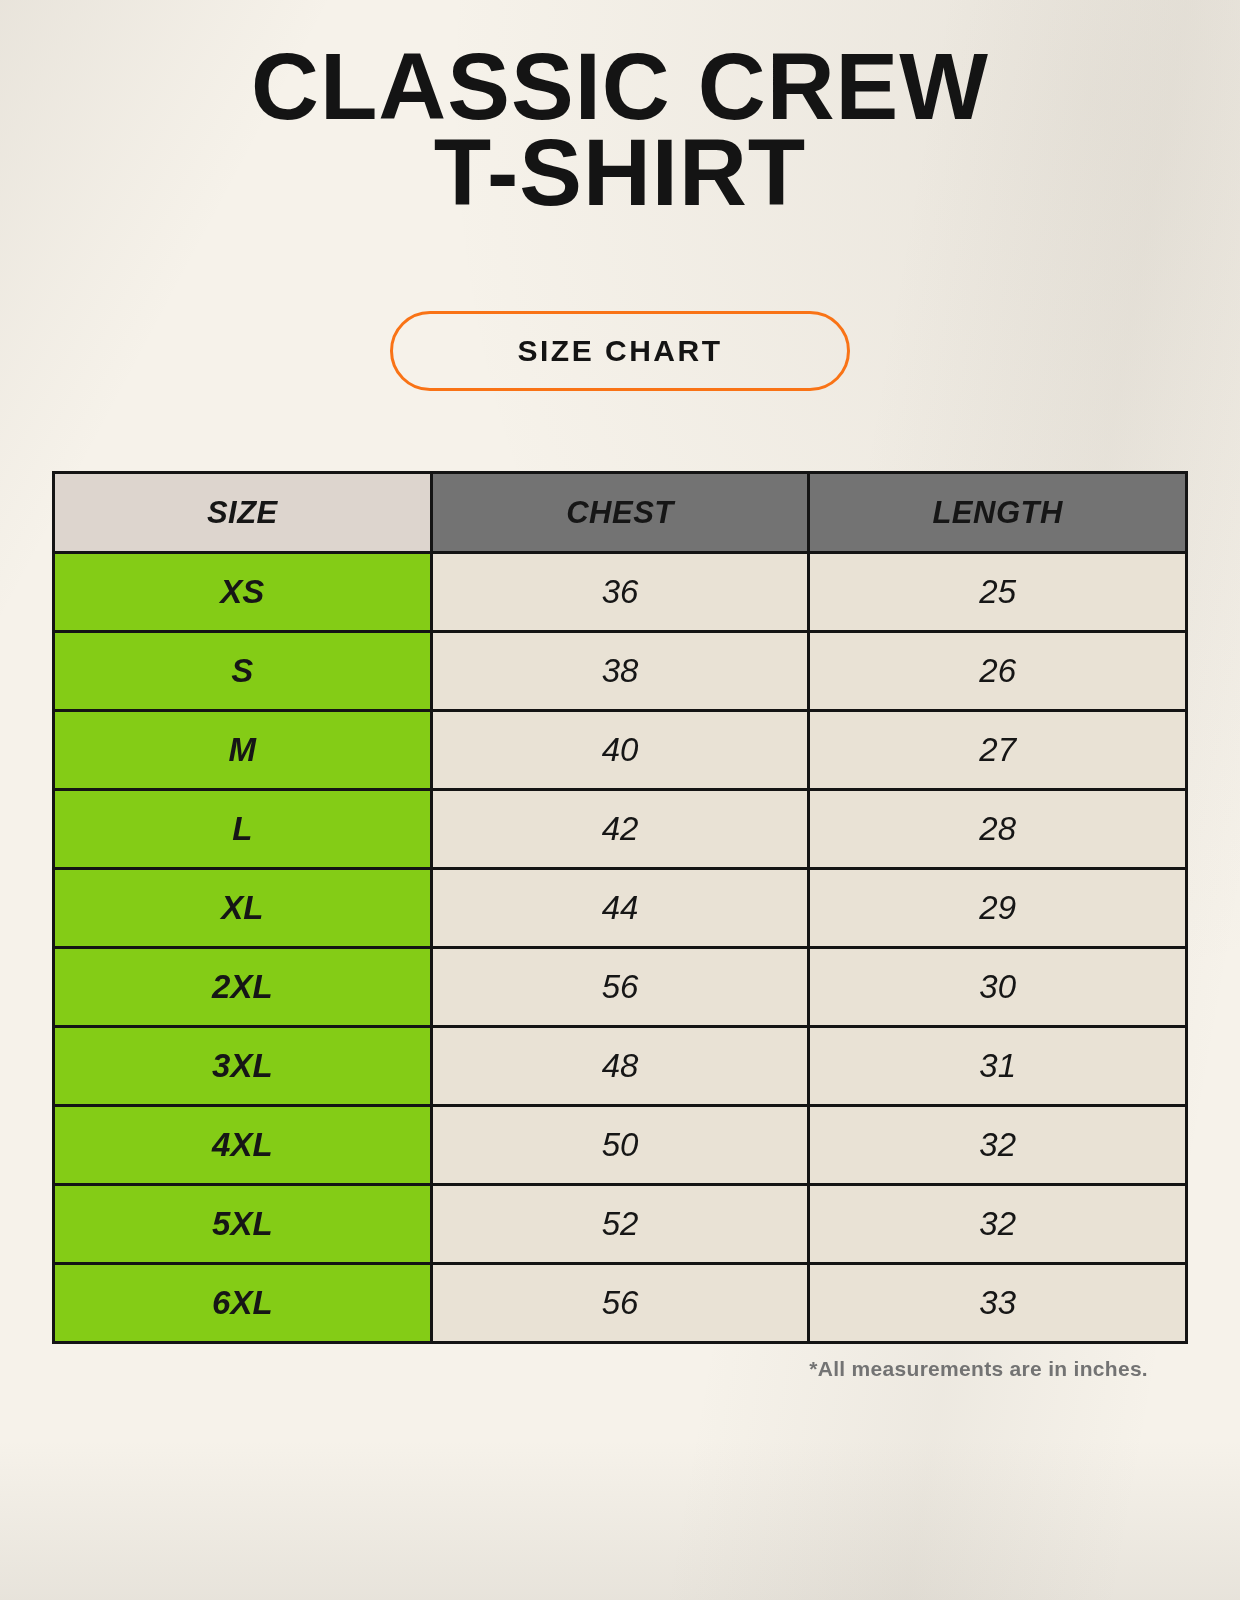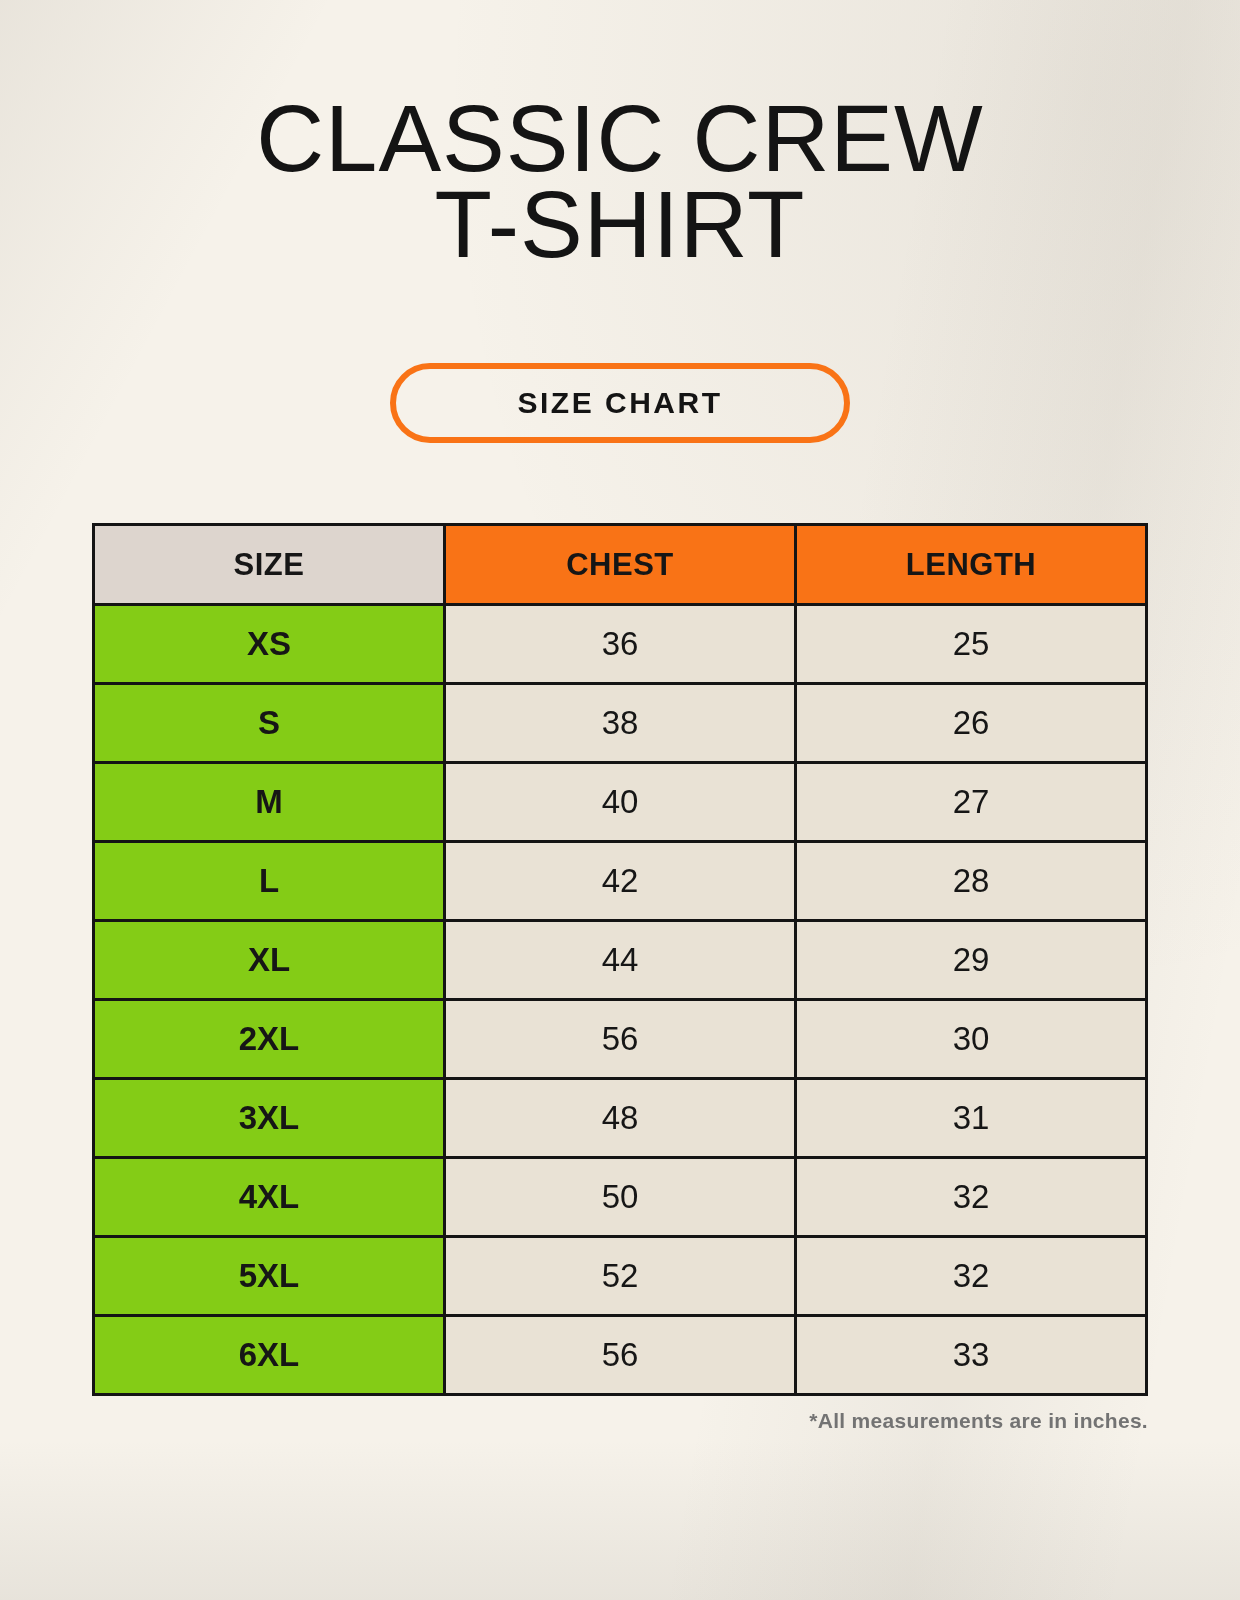--- a/index.html
+++ b/index.html
@@ -10,71 +10,72 @@
     background-color: #f6f2ea;
     background-image:
       linear-gradient(118deg, rgba(115,105,90,0.10) 0%, rgba(115,105,90,0) 16%),
       radial-gradient(ellipse at 88% 6%, rgba(120,110,95,0.10), rgba(120,110,95,0) 42%),
       linear-gradient(100deg, rgba(0,0,0,0) 62%, rgba(120,113,100,0.07) 78%, rgba(0,0,0,0) 92%),
       linear-gradient(to bottom, rgba(0,0,0,0) 90%, rgba(125,120,110,0.12) 100%);
     overflow: hidden;
   }
 
   .page-title {
-    padding-top: 96px;
+    padding-top: 44px;
     text-align: center;
     font-size: 94px;
     line-height: 0.91;
-    font-weight: 400;
+    font-weight: 700;
     letter-spacing: 1px;
     color: #141414;
   }
   .page-title .line { display: block; }
 
   .pill-button {
     display: flex;
     align-items: center;
     justify-content: center;
     width: 460px;
     height: 80px;
     margin: 96px auto 0 auto;
-    border: 6px solid #f97316;
+    border: 3px solid #f97316;
     border-radius: 999px;
     background: transparent;
     font-family: "Liberation Sans", sans-serif;
     font-size: 30px;
     font-weight: 700;
     letter-spacing: 2.5px;
     color: #141414;
     cursor: pointer;
   }
 
   .table-wrap {
-    width: 1056px;
+    width: 1136px;
     margin: 80px auto 0 auto;
+    font-style: italic;
   }
   table.size-table {
     width: 100%;
     border-collapse: collapse;
     table-layout: fixed;
   }
   .size-table th, .size-table td {
     border: 3px solid #141414;
     text-align: center;
     vertical-align: middle;
   }
   .size-table th {
     height: 80px;
     font-size: 31px;
     font-weight: 700;
     letter-spacing: 0.5px;
   }
   .size-table td { height: 79px; font-size: 33px; }
   .th-size  { background: #ddd5ce; }
-  .th-accent { background: #f97316; }
+  .th-accent { background: #737373; }
   .size-table td.col-size { background: #84cc16; font-weight: 700; }
   .size-table td.col-val  { background: #e9e2d5; font-weight: 400; }
 
   .footnote {
     width: 1056px;
     margin: 13px auto 0 auto;
     text-align: right;
     font-size: 21px;
     font-weight: 700;
     letter-spacing: 0.3px;

